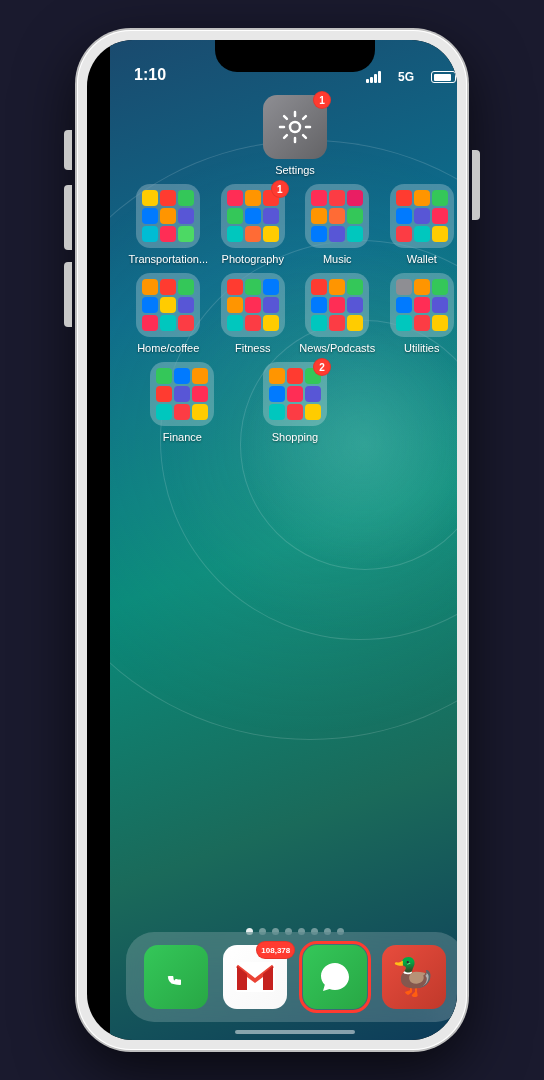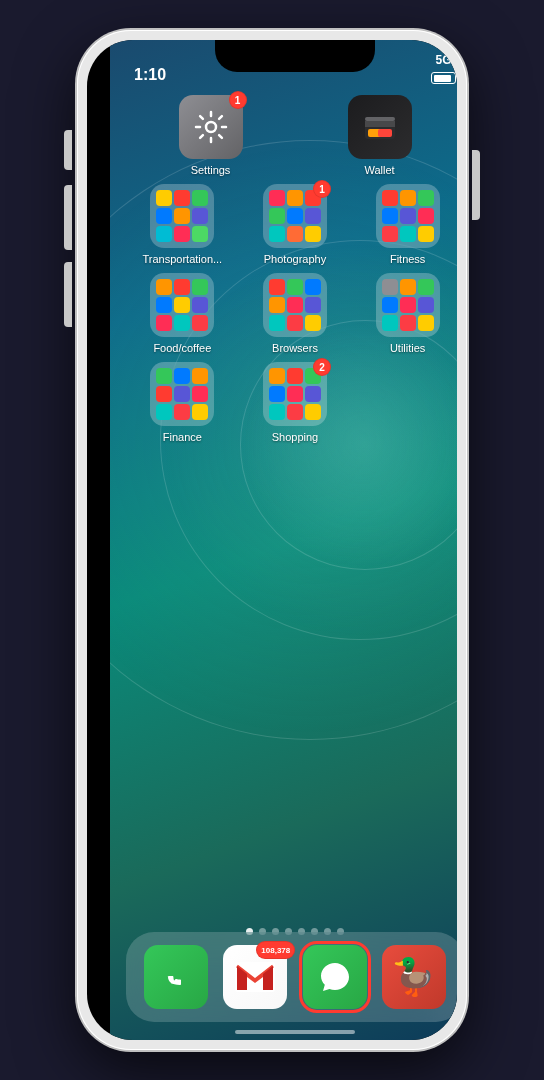--- a/index.html
+++ b/index.html
@@ -86,24 +86,23 @@
       z-index: 99;
     }
     .status-time {
       color: #fff;
       font-size: 16px;
       font-weight: 600;
     }
     .status-icons {
       display: flex;
       align-items: center;
-      gap: 5px;
+      gap: 17px;
       color: #fff;
       font-size: 12px;
-      flex-direction: column;
     }
     .signal-bars {
       display: flex;
       align-items: flex-end;
       gap: 1px;
       height: 12px;
     }
     .signal-bars span {
       background: #fff;
       width: 3px;
@@ -376,129 +375,146 @@
                   <circle cx="18" cy="18" r="5" stroke="white" stroke-width="2.5" fill="none"></circle>
                   <path d="M18 3v4M18 29v4M3 18h4M29 18h4M7.1 7.1l2.8 2.8M26.1 26.1l2.8 2.8M7.1 28.9l2.8-2.8M26.1 9.9l2.8-2.8" stroke="white" stroke-width="2.5" stroke-linecap="round"></path>
                 </svg>
               </div>
               <div class="badge">1</div>
             </div>
             <span class="app-label">Settings</span>
           </div>
 
 
-          <div class="app-item">
-            <div class="app-icon-wrap">
-              <div class="app-icon icon-wallet">
-                <svg width="40" height="40" viewBox="0 0 40 40" fill="none">
-                  <rect x="5" y="10" width="30" height="22" rx="3" fill="#2c2c2e"></rect>
-                  <rect x="5" y="14" width="30" height="6" fill="#48484a"></rect>
-                  <rect x="5" y="10" width="30" height="4" rx="2" fill="#636366"></rect>
-
-                  <rect x="8" y="22" width="14" height="8" rx="2" fill="#ff9f0a"></rect>
-                  <rect x="18" y="22" width="14" height="8" rx="2" fill="#ff453a"></rect>
-                </svg>
+        </div>
+
+        <div class="app-row">
+
+          <div class="app-item">
+            <div class="app-icon-wrap">
+              <div class="folder-icon">
+                <div class="folder-mini-app" style="background:#ffcc00;"></div>
+                <div class="folder-mini-app" style="background:#ff3b30;"></div>
+                <div class="folder-mini-app" style="background:#34c759;"></div>
+                <div class="folder-mini-app" style="background:#007aff;"></div>
+                <div class="folder-mini-app" style="background:#ff9500;"></div>
+                <div class="folder-mini-app" style="background:#5856d6;"></div>
+                <div class="folder-mini-app" style="background:#00bcd4;"></div>
+                <div class="folder-mini-app" style="background:#ff2d55;"></div>
+                <div class="folder-mini-app" style="background:#4cd964;"></div>
+              </div>
+            </div>
+            <span class="app-label">Transportation...</span>
+          </div>
+
+          <div class="app-item">
+            <div class="app-icon-wrap">
+              <div class="folder-icon">
+                <div class="folder-mini-app" style="background:#ff2d55;"></div>
+                <div class="folder-mini-app" style="background:#ff9500;"></div>
+                <div class="folder-mini-app" style="background:#ff3b30;"></div>
+                <div class="folder-mini-app" style="background:#34c759;"></div>
+                <div class="folder-mini-app" style="background:#007aff;"></div>
+                <div class="folder-mini-app" style="background:#5856d6;"></div>
+                <div class="folder-mini-app" style="background:#00c7be;"></div>
+                <div class="folder-mini-app" style="background:#ff6b35;"></div>
+                <div class="folder-mini-app" style="background:#ffcc00;"></div>
+              </div>
+              <div class="badge">1</div>
+            </div>
+            <span class="app-label">Photography</span>
+          </div>
+
+          <div class="app-item">
+            <div class="app-icon-wrap">
+              <div class="folder-icon">
+                <div class="folder-mini-app" style="background:#ff2d55;"></div>
+                <div class="folder-mini-app" style="background:#fc3c44;"></div>
+                <div class="folder-mini-app" style="background:#e91e63;"></div>
+                <div class="folder-mini-app" style="background:#ff9500;"></div>
+                <div class="folder-mini-app" style="background:#ff6b35;"></div>
+                <div class="folder-mini-app" style="background:#34c759;"></div>
+                <div class="folder-mini-app" style="background:#007aff;"></div>
+                <div class="folder-mini-app" style="background:#5856d6;"></div>
+                <div class="folder-mini-app" style="background:#00c7be;"></div>
+              </div>
+            </div>
+            <span class="app-label">Music</span>
+          </div>
+
+          <div class="app-item">
+            <div class="app-icon-wrap">
+              <div class="folder-icon">
+                <div class="folder-mini-app" style="background:#ff3b30;"></div>
+                <div class="folder-mini-app" style="background:#ff9500;"></div>
+                <div class="folder-mini-app" style="background:#34c759;"></div>
+                <div class="folder-mini-app" style="background:#007aff;"></div>
+                <div class="folder-mini-app" style="background:#5856d6;"></div>
+                <div class="folder-mini-app" style="background:#ff2d55;"></div>
+                <div class="folder-mini-app" style="background:#fc3c44;"></div>
+                <div class="folder-mini-app" style="background:#00c7be;"></div>
+                <div class="folder-mini-app" style="background:#ffcc00;"></div>
               </div>
             </div>
             <span class="app-label">Wallet</span>
           </div>
         </div>
 
         <div class="app-row">
 
           <div class="app-item">
             <div class="app-icon-wrap">
               <div class="folder-icon">
-                <div class="folder-mini-app" style="background:#ffcc00;"></div>
-                <div class="folder-mini-app" style="background:#ff3b30;"></div>
-                <div class="folder-mini-app" style="background:#34c759;"></div>
-                <div class="folder-mini-app" style="background:#007aff;"></div>
-                <div class="folder-mini-app" style="background:#ff9500;"></div>
-                <div class="folder-mini-app" style="background:#5856d6;"></div>
-                <div class="folder-mini-app" style="background:#00bcd4;"></div>
-                <div class="folder-mini-app" style="background:#ff2d55;"></div>
-                <div class="folder-mini-app" style="background:#4cd964;"></div>
-              </div>
-            </div>
-            <span class="app-label">Transportation...</span>
-          </div>
-
-          <div class="app-item">
-            <div class="app-icon-wrap">
-              <div class="folder-icon">
-                <div class="folder-mini-app" style="background:#ff2d55;"></div>
-                <div class="folder-mini-app" style="background:#ff9500;"></div>
-                <div class="folder-mini-app" style="background:#ff3b30;"></div>
-                <div class="folder-mini-app" style="background:#34c759;"></div>
-                <div class="folder-mini-app" style="background:#007aff;"></div>
-                <div class="folder-mini-app" style="background:#5856d6;"></div>
-                <div class="folder-mini-app" style="background:#00c7be;"></div>
-                <div class="folder-mini-app" style="background:#ff6b35;"></div>
-                <div class="folder-mini-app" style="background:#ffcc00;"></div>
-              </div>
-              <div class="badge">1</div>
-            </div>
-            <span class="app-label">Photography</span>
-          </div>
-
-
-          <div class="app-item">
-            <div class="app-icon-wrap">
-              <div class="folder-icon">
-                <div class="folder-mini-app" style="background:#ff3b30;"></div>
-                <div class="folder-mini-app" style="background:#ff9500;"></div>
-                <div class="folder-mini-app" style="background:#34c759;"></div>
-                <div class="folder-mini-app" style="background:#007aff;"></div>
-                <div class="folder-mini-app" style="background:#5856d6;"></div>
-                <div class="folder-mini-app" style="background:#ff2d55;"></div>
-                <div class="folder-mini-app" style="background:#fc3c44;"></div>
-                <div class="folder-mini-app" style="background:#00c7be;"></div>
+                <div class="folder-mini-app" style="background:#ff9500;"></div>
+                <div class="folder-mini-app" style="background:#ff3b30;"></div>
+                <div class="folder-mini-app" style="background:#34c759;"></div>
+                <div class="folder-mini-app" style="background:#007aff;"></div>
+                <div class="folder-mini-app" style="background:#ffcc00;"></div>
+                <div class="folder-mini-app" style="background:#5856d6;"></div>
+                <div class="folder-mini-app" style="background:#ff2d55;"></div>
+                <div class="folder-mini-app" style="background:#00c7be;"></div>
+                <div class="folder-mini-app" style="background:#fc3c44;"></div>
+              </div>
+            </div>
+            <span class="app-label">Home/coffee</span>
+          </div>
+
+          <div class="app-item">
+            <div class="app-icon-wrap">
+              <div class="folder-icon">
+                <div class="folder-mini-app" style="background:#ff3b30;"></div>
+                <div class="folder-mini-app" style="background:#34c759;"></div>
+                <div class="folder-mini-app" style="background:#007aff;"></div>
+                <div class="folder-mini-app" style="background:#ff9500;"></div>
+                <div class="folder-mini-app" style="background:#ff2d55;"></div>
+                <div class="folder-mini-app" style="background:#5856d6;"></div>
+                <div class="folder-mini-app" style="background:#00c7be;"></div>
+                <div class="folder-mini-app" style="background:#fc3c44;"></div>
                 <div class="folder-mini-app" style="background:#ffcc00;"></div>
               </div>
             </div>
             <span class="app-label">Fitness</span>
           </div>
-        </div>
-
-        <div class="app-row">
-
-          <div class="app-item">
-            <div class="app-icon-wrap">
-              <div class="folder-icon">
-                <div class="folder-mini-app" style="background:#ff9500;"></div>
-                <div class="folder-mini-app" style="background:#ff3b30;"></div>
-                <div class="folder-mini-app" style="background:#34c759;"></div>
-                <div class="folder-mini-app" style="background:#007aff;"></div>
-                <div class="folder-mini-app" style="background:#ffcc00;"></div>
-                <div class="folder-mini-app" style="background:#5856d6;"></div>
-                <div class="folder-mini-app" style="background:#ff2d55;"></div>
-                <div class="folder-mini-app" style="background:#00c7be;"></div>
-                <div class="folder-mini-app" style="background:#fc3c44;"></div>
-              </div>
-            </div>
-            <span class="app-label">Food/coffee</span>
-          </div>
-
-          <div class="app-item">
-            <div class="app-icon-wrap">
-              <div class="folder-icon">
-                <div class="folder-mini-app" style="background:#ff3b30;"></div>
-                <div class="folder-mini-app" style="background:#34c759;"></div>
-                <div class="folder-mini-app" style="background:#007aff;"></div>
-                <div class="folder-mini-app" style="background:#ff9500;"></div>
-                <div class="folder-mini-app" style="background:#ff2d55;"></div>
-                <div class="folder-mini-app" style="background:#5856d6;"></div>
-                <div class="folder-mini-app" style="background:#00c7be;"></div>
-                <div class="folder-mini-app" style="background:#fc3c44;"></div>
-                <div class="folder-mini-app" style="background:#ffcc00;"></div>
-              </div>
-            </div>
-            <span class="app-label">Browsers</span>
-          </div>
-
+
+          <div class="app-item">
+            <div class="app-icon-wrap">
+              <div class="folder-icon">
+                <div class="folder-mini-app" style="background:#ff3b30;"></div>
+                <div class="folder-mini-app" style="background:#ff9500;"></div>
+                <div class="folder-mini-app" style="background:#34c759;"></div>
+                <div class="folder-mini-app" style="background:#007aff;"></div>
+                <div class="folder-mini-app" style="background:#ff2d55;"></div>
+                <div class="folder-mini-app" style="background:#5856d6;"></div>
+                <div class="folder-mini-app" style="background:#00c7be;"></div>
+                <div class="folder-mini-app" style="background:#fc3c44;"></div>
+                <div class="folder-mini-app" style="background:#ffcc00;"></div>
+              </div>
+            </div>
+            <span class="app-label">News/Podcasts</span>
+          </div>
 
           <div class="app-item">
             <div class="app-icon-wrap">
               <div class="folder-icon">
                 <div class="folder-mini-app" style="background:#8e8e93;"></div>
                 <div class="folder-mini-app" style="background:#ff9500;"></div>
                 <div class="folder-mini-app" style="background:#34c759;"></div>
                 <div class="folder-mini-app" style="background:#007aff;"></div>
                 <div class="folder-mini-app" style="background:#ff2d55;"></div>
                 <div class="folder-mini-app" style="background:#5856d6;"></div>

